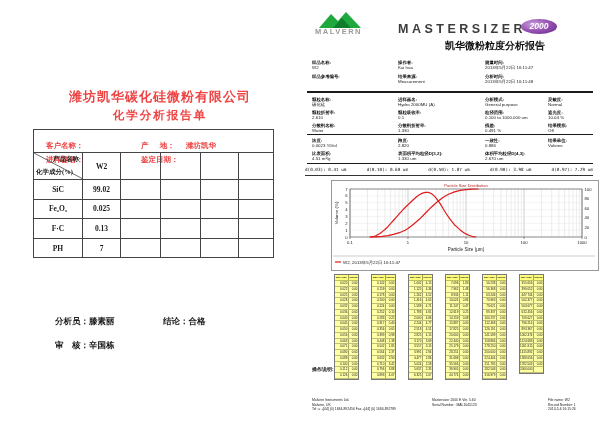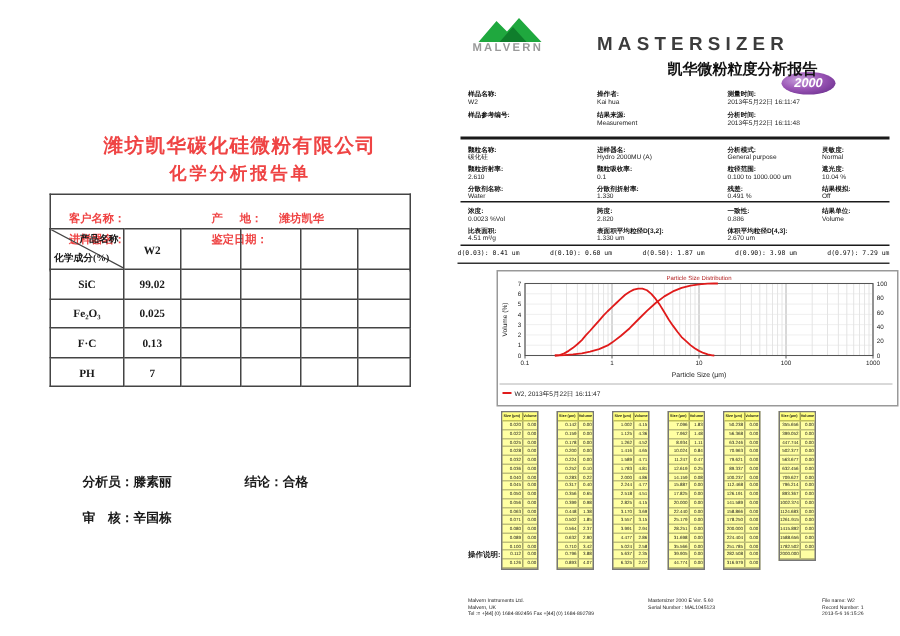--- a/index.html
+++ b/index.html
@@ -126,21 +126,21 @@
   <span class="abs sig" style="left:55px;top:340px;"><span>审    核：</span><span>辛国栋</span></span>
 
   <div class="abs" style="left:313px;top:10px;width:56px;height:30px;">
     <svg width="56" height="30">
       <polygon points="6,18 18,4 25,11 33,2 48,18" fill="#1fa83e"></polygon>
       <polygon points="20,18 29,8 38,18" fill="#0f7e2c"></polygon>
     </svg>
     <div class="mlv-name" style="position:absolute;left:2px;top:17px;">MALVERN</div>
   </div>
   <div class="abs brandword" style="left:398px;top:22px;">MASTERSIZER</div>
-  <div class="abs oval" style="left:521px;top:19px;margin-top:29px;">2000</div>
+  <div class="abs oval" style="left:521px;top:19px;">2000</div>
   <div class="abs rtitle" style="left:400px;top:39px;width:190px;text-align:center;">凯华微粉粒度分析报告</div>
 
   <div id="fields-layer" class="abs" style="left:0;top:0;">
       <div class="fl abs" style="left: 312px; top: 60px;">样品名称:</div>
       <div class="fv abs" style="left: 312px; top: 65.2px;">W2</div>
       <div class="fl abs" style="left: 398px; top: 60px;">操作者:</div>
       <div class="fv abs" style="left: 398px; top: 65.2px;">Kai hua</div>
       <div class="fl abs" style="left: 485px; top: 60px;">测量时间:</div>
       <div class="fv abs" style="left: 485px; top: 65.2px;">2013年5月22日 16:11:47</div>
       <div class="fl abs" style="left: 312px; top: 74px;">样品参考编号:</div>

